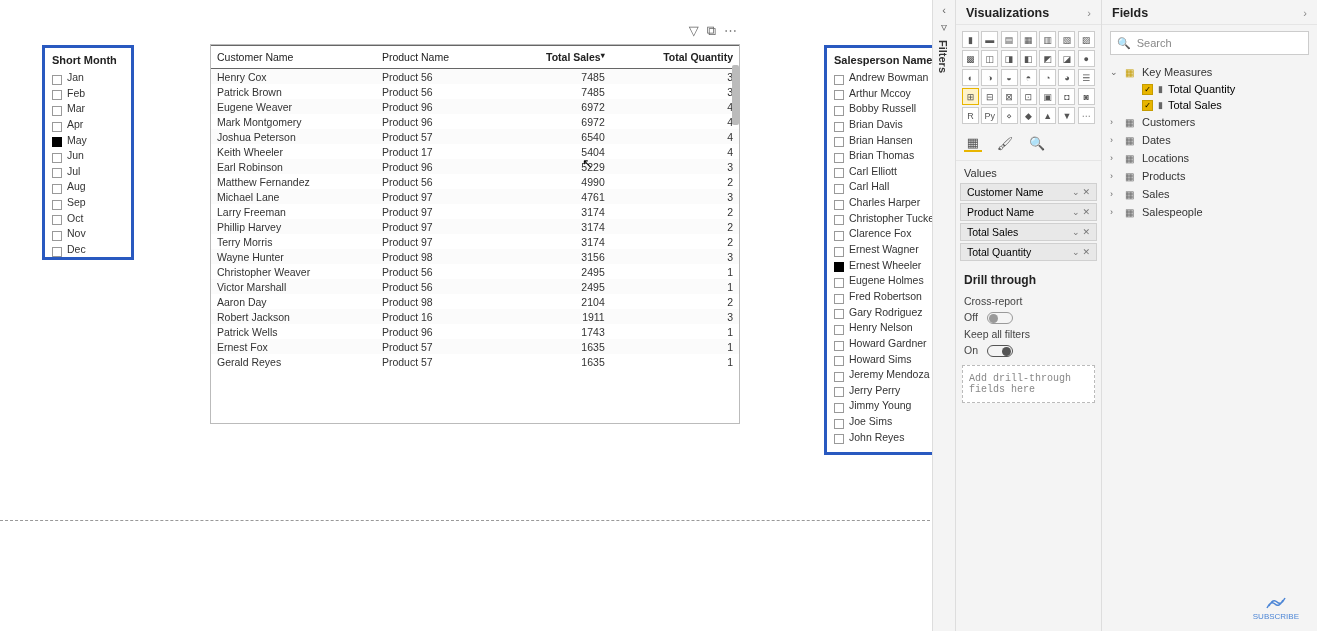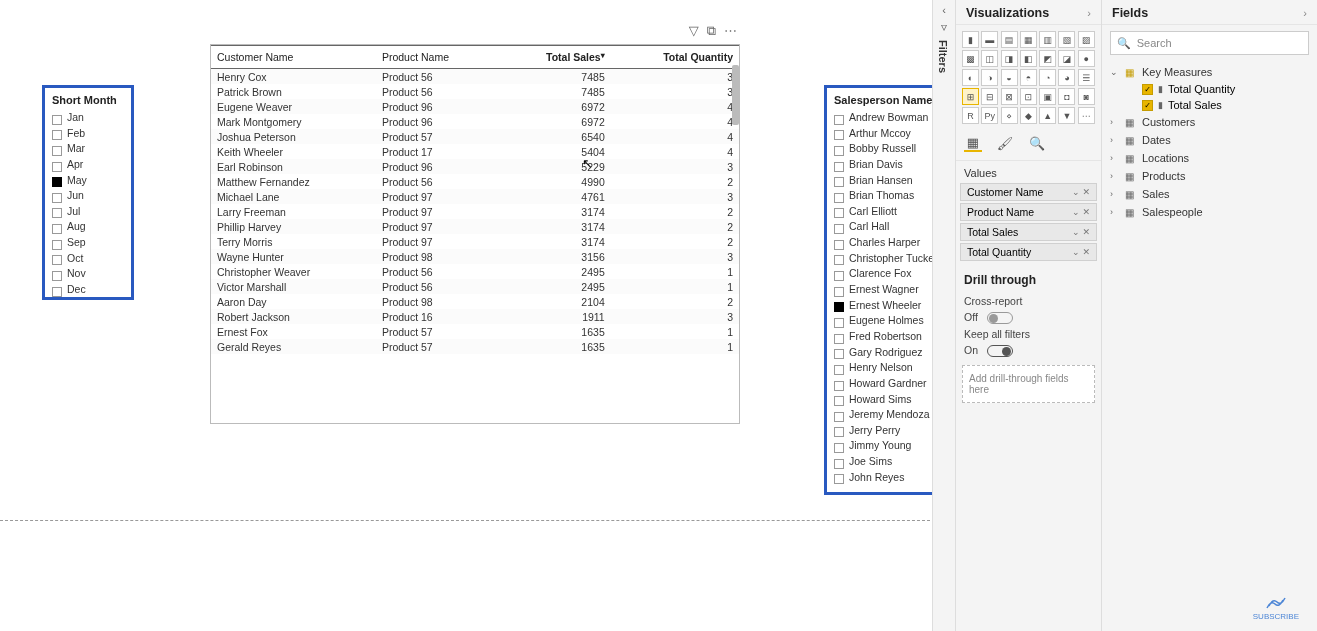--- a/index.html
+++ b/index.html
@@ -1,20 +1,20 @@
 <!DOCTYPE html>
 <html><head>
 <meta charset="utf-8">
 <style>
 * { box-sizing: border-box; margin: 0; padding: 0; font-family: "Segoe UI", Arial, sans-serif; }
 body { width: 1317px; height: 631px; background: #fff; position: relative; overflow: hidden; }
 
 .canvas { position: absolute; left: 0; top: 0; width: 930px; height: 631px; background: #fff; }
 
-.slicer-box { position: absolute; background: #fff; border: 3px solid #2959c0; padding: 6px 4px; margin-top: 40px; }
+.slicer-box { position: absolute; background: #fff; border: 3px solid #2959c0; padding: 6px 4px; }
 .slicer-month { left: 42px; top: 45px; width: 92px; height: 215px; }
 .slicer-sales { left: 824px; top: 45px; width: 144px; height: 410px; }
 .slicer-title { font-size: 11px; font-weight: 600; color: #222; padding: 0 3px 4px 3px; }
 .slicer-item { display: flex; align-items: flex-end; gap: 5px; font-size: 10.5px; color: #333; padding: 1px 3px; line-height: 1.3; cursor: pointer; }
 .slicer-check { width: 10px; height: 10px; border: 1px solid #999; flex-shrink: 0; }
 .slicer-check.filled { background: #000; border-color: #000; }
 
 .table-wrap { position: absolute; left: 210px; top: 44px; width: 530px; height: 380px; border: 1px solid #bbb; background: #fff; }
 .table-icons { position: absolute; right: 2px; top: -22px; display: flex; gap: 8px; color: #666; font-size: 13px; }
 .tbl { width: 100%; border-collapse: collapse; font-size: 10.5px; }
@@ -52,21 +52,21 @@
 .value-pill { margin: 0 4px 2px 4px; background: #e8e8e8; border: 1px solid #d0d0d0; padding: 2px 6px; font-size: 10.5px; display: flex; justify-content: space-between; align-items: center; cursor: pointer; }
 .value-pill .pill-ic { font-size: 9px; color: #777; display: flex; gap: 3px; }
 
 .drill-h { font-size: 12px; font-weight: 600; padding: 10px 8px 6px 8px; color: #222; }
 .drill-row { padding: 2px 8px; font-size: 10.5px; color: #444; }
 .toggle { display: inline-block; width: 26px; height: 12px; border: 1px solid #999; border-radius: 7px; position: relative; vertical-align: middle; margin-left: 6px; }
 .toggle .knob { position: absolute; width: 9px; height: 9px; border-radius: 50%; background: #999; top: 0.5px; }
 .toggle.off .knob { left: 1px; }
 .toggle.on .knob { right: 1px; background: #555; }
 .toggle.on { border-color: #555; }
-.drop-zone { margin: 6px 6px; border: 1px dashed #bbb; background: #fff; font-size: 10px; color: #888; padding: 7px 6px; text-align: left; }
+.drop-zone { margin: 6px 6px; border: 1px dashed #bbb; background: #fff; font-size: 10px; color: #888; padding: 7px 6px; text-align: left; font-family: Liberation Mono, monospace; }
 
 .fields-pane { position: absolute; left: 1102px; top: 0; width: 215px; height: 631px; background: #f4f4f4; font-size: 11px; }
 .search-wrap { padding: 6px 8px; }
 .search-box { width: 100%; height: 24px; border: 1px solid #ccc; background: #fff; display: flex; align-items: center; padding: 0 6px; font-size: 11px; color: #888; gap: 6px; }
 .field-group { padding: 2px 8px; }
 .field-row { display: flex; align-items: center; gap: 5px; padding: 3px 0; font-size: 11px; color: #333; cursor: pointer; }
 .field-row .exp { width: 10px; color: #666; font-size: 9px; }
 .field-row .ticon { width: 12px; font-size: 10px; color: #666; }
 .sub-field { padding-left: 32px; display: flex; align-items: center; gap: 5px; padding-top: 2px; padding-bottom: 2px; font-size: 11px; }
 .sub-field .cb { width: 11px; height: 11px; background: #e8b500; border: 1px solid #c59c00; color: #000; font-size: 8px; text-align: center; line-height: 9px; }
@@ -244,20 +244,26 @@
               <td>Aaron Day</td>
               <td>Product 98</td>
               <td class="num">2104</td>
               <td class="num">2</td>
             </tr>
             <tr>
               <td>Robert Jackson</td>
               <td>Product 16</td>
               <td class="num">1911</td>
               <td class="num">3</td>
+            </tr>
+            <tr>
+              <td>Patrick Wells</td>
+              <td>Product 96</td>
+              <td class="num">1743</td>
+              <td class="num">1</td>
             </tr>
             <tr>
               <td>Ernest Fox</td>
               <td>Product 57</td>
               <td class="num">1635</td>
               <td class="num">1</td>
             </tr>
             <tr>
               <td>Gerald Reyes</td>
               <td>Product 57</td>

